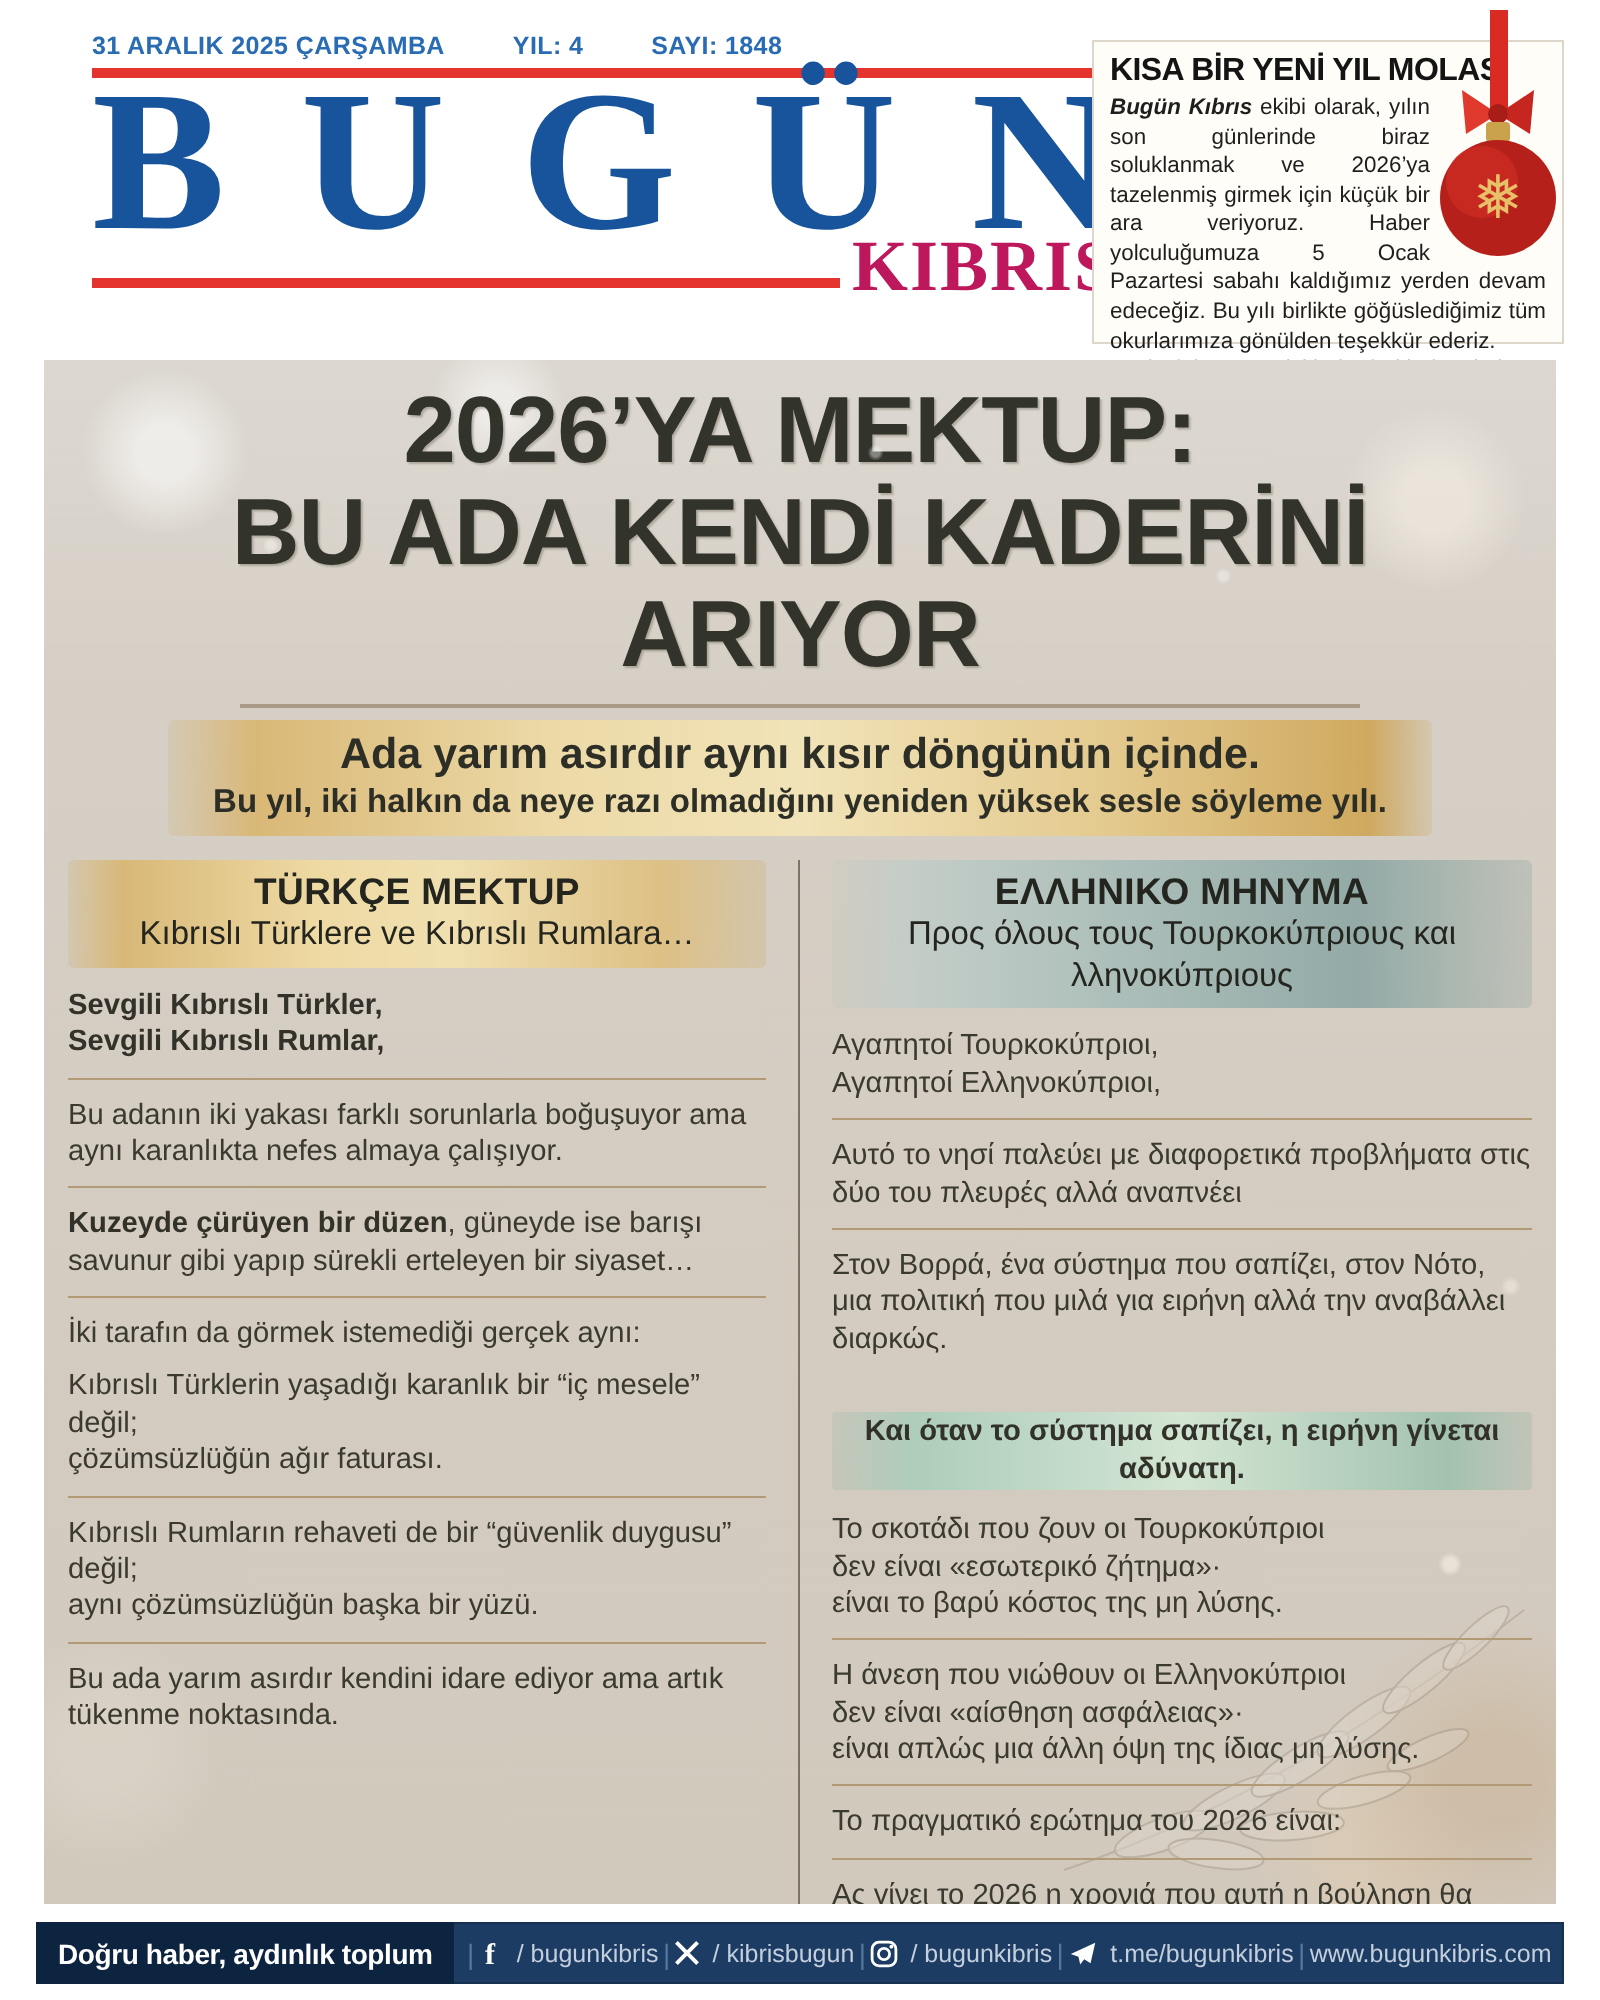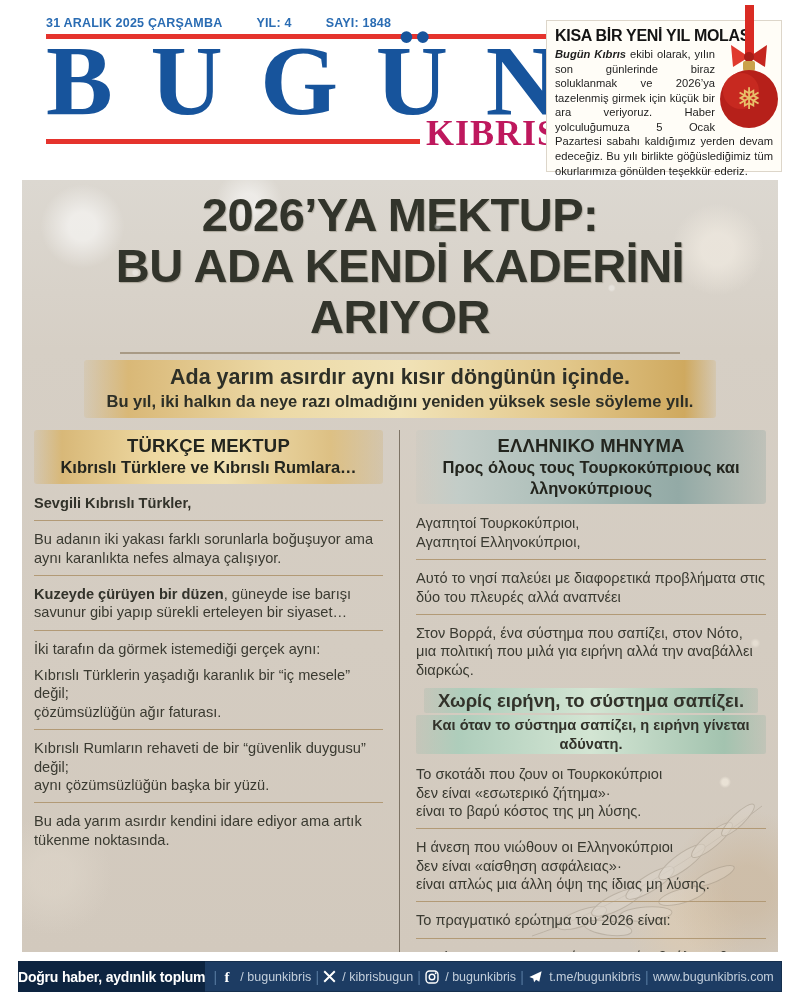--- a/index.html
+++ b/index.html
@@ -57,39 +57,39 @@
   
   .cols { display:flex; margin-top:12px; padding:0 12px; position:relative; z-index:2; }
   .col { width:50%; }
   .col-left { padding-right:16px; border-right:1px solid #7e7466; }
   .col-right { padding-left:16px; }
 
   .col-header { text-align:center; padding:5px 4px 6px 4px; margin-bottom:10px; color:#23251e; border-radius:3px; }
   .col-header.gold { background:linear-gradient(90deg, rgba(205,170,100,.2) 0%, #d8b878 8%, #eed9a2 35%, #f0e0b0 55%, #ddc084 85%, rgba(205,170,100,.25) 100%); }
   .col-header.teal { background:linear-gradient(90deg, rgba(170,185,180,.1) 0%, #c3cdc8 12%, #a9bcb7 45%, #93aaa6 75%, rgba(150,170,165,.35) 100%); }
   .col-header .ch-title { font-size:18.5px; font-weight:800; letter-spacing:.2px; }
-  .col-header .ch-sub { font-size:16.5px; font-weight:bold; line-height:1.25; }
+  .col-header .ch-sub { font-size:16.5px; font-weight:normal; line-height:1.25; }
 
   .para { font-size:14.6px; line-height:1.26; color:#3a3a31; margin-bottom:8px; }
   .para b { color:#32322a; }
   .p-line { min-height:1em; }
   .pdiv { height:1px; background:#b29a76; margin:2px 0 9px 0; }
 
   .para.hl { text-align:center; margin:2px 0 10px 0; }
   .hl-line { display:inline-block; font-weight:800; color:#2c2e26; padding:1px 14px; margin:1px 0; border-radius:2px; }
   .hl.gold .hl-line { font-size:18.5px; background:linear-gradient(90deg, rgba(230,190,80,.2), #ecc65c 10%, #f3dc8e 50%, #e7bf51 90%, rgba(230,190,80,.25)); }
   .hl.teal .hl-line { background:linear-gradient(90deg, rgba(140,175,160,.2), #aecdbb 12%, #d3e5d3 50%, #a3c3af 88%, rgba(140,175,160,.25)); }
   .hl.teal .hl-line:first-child { font-size:18.5px; }
   .hl.teal .hl-line:last-child { font-size:15.5px; padding:2px 10px; }
 
   .olive-branch { position:absolute; right:6px; bottom:2px; opacity:.35; z-index:1; }
 
   
   .footer { position:absolute; left:18px; right:18px; bottom:8px; height:31px; background:#1d3c63; display:flex; align-items:center; color:#c3cfdc; font-size:12.5px; box-shadow:0 0 0 1px #16304f inset; }
-  .footer-slogan { background:#0d2440; height:100%; display:flex; align-items:center; padding:0 0; font-size:14px; font-weight:800; color:#ffffff; letter-spacing:-.2px; white-space:nowrap; }
+  .footer-slogan { background:#0d2440; height:100%; display:flex; align-items:center; padding:0 11px; font-size:14px; font-weight:800; color:#ffffff; letter-spacing:-.2px; white-space:nowrap; }
   .footer-links { display:flex; align-items:center; flex:1; justify-content:space-evenly; padding:0 4px; }
   .footer-item { display:flex; align-items:center; gap:6px; white-space:nowrap; }
   .footer-sep { color:#54779d; font-size:14px; }
   .footer-icon { display:flex; align-items:center; }
   .footer-icon svg { display:block; }
 </style>
 </head>
 <body>
 
 <div class="masthead">
@@ -145,20 +145,21 @@
 
   <div class="cols">
     <div class="col col-left">
       <div class="col-header gold">
         <div class="ch-title">TÜRKÇE MEKTUP</div>
         <div class="ch-sub">Kıbrıslı Türklere ve Kıbrıslı Rumlara…</div>
       </div>
       <div id="col-left-paras">
           <div class="para">
             <div class="p-line"><b>Sevgili Kıbrıslı Türkler,</b></div>
+            <div class="p-line"><b>Sevgili Kıbrıslı Rumlar,</b></div>
           </div>
           <div class="pdiv"></div>
           <div class="para">
             <div class="p-line"><span>Bu adanın iki yakası farklı sorunlarla boğuşuyor ama aynı karanlıkta nefes almaya çalışıyor.</span></div>
           </div>
           <div class="pdiv"></div>
           <div class="para">
             <div class="p-line"><b>Kuzeyde çürüyen bir düzen</b><span>, güneyde ise barışı savunur gibi yapıp sürekli erteleyen bir siyaset…</span></div>
           </div>
           <div class="pdiv"></div>
@@ -191,21 +192,21 @@
             <div class="p-line"><span>Αγαπητοί Ελληνοκύπριοι,</span></div>
           </div>
           <div class="pdiv"></div>
           <div class="para">
             <div class="p-line"><span>Αυτό το νησί παλεύει με διαφορετικά προβλήματα στις δύο του πλευρές αλλά αναπνέει</span></div>
           </div>
           <div class="pdiv"></div>
           <div class="para">
             <div class="p-line"><span>Στον Βορρά, ένα σύστημα που σαπίζει, στον Νότο, μια πολιτική που μιλά για ειρήνη αλλά την αναβάλλει διαρκώς.</span></div>
           </div>
-          <div class="para hl teal"><span class="hl-line"><b>Χωρίς ειρήνη, το σύστημα σαπίζει.</b></span><br><span class="hl-line"><b>Και όταν το σύστημα σαπίζει, η ειρήνη γίνεται αδύνατη.</b></span><br></div>
+          <div class="para hl teal"><br><span class="hl-line"><b>Και όταν το σύστημα σαπίζει, η ειρήνη γίνεται αδύνατη.</b></span><br></div>
           <div class="para">
             <div class="p-line"><span>Το σκοτάδι που ζουν οι Τουρκοκύπριοι</span></div>
             <div class="p-line"><span>δεν είναι «εσωτερικό ζήτημα»·</span></div>
             <div class="p-line"><span>είναι το βαρύ κόστος της μη λύσης.</span></div>
           </div>
           <div class="pdiv"></div>
           <div class="para">
             <div class="p-line"><span>Η άνεση που νιώθουν οι Ελληνοκύπριοι</span></div>
             <div class="p-line"><span>δεν είναι «αίσθηση ασφάλειας»·</span></div>
             <div class="p-line"><span>είναι απλώς μια άλλη όψη της ίδιας μη λύσης.</span></div>

